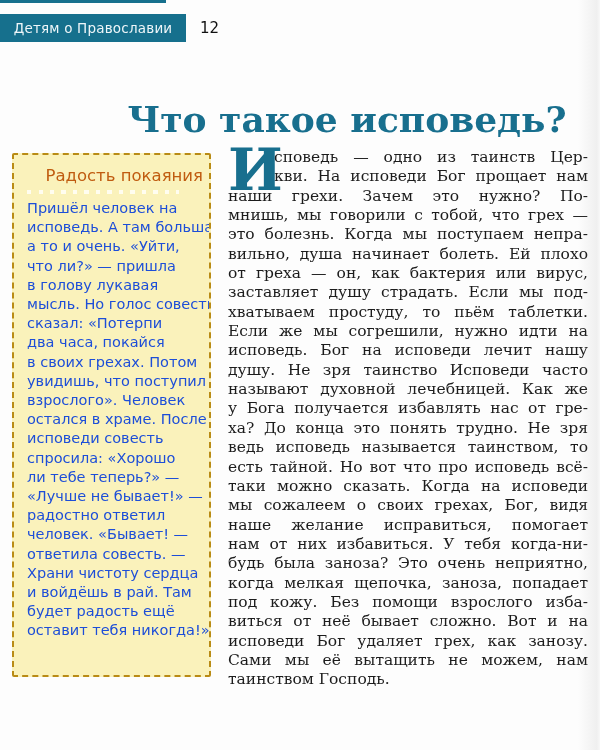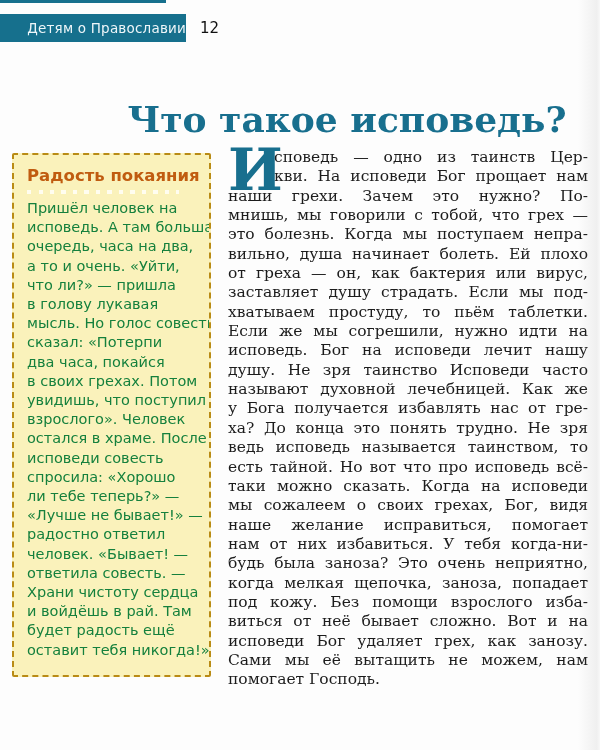--- a/index.html
+++ b/index.html
@@ -18,21 +18,21 @@
     background: linear-gradient(90deg, rgba(0,0,0,0) 0%, rgba(120,120,120,0.10) 85%, rgba(160,160,160,0.05) 100%);
     pointer-events:none;
   }
   .strip-top {
     position:absolute; left:0; top:0; width:166px; height:3px;
     background:#16708d;
   }
   .header-bar {
     position:absolute; left:0; top:14px; width:186px; height:28px;
     background:#16708d; color:#eef6f9;
-    font-size:13.5px; line-height:28px; text-align:right;
+    font-size:13.5px; line-height:28px; text-align:center;
     letter-spacing:0.2px;
   }
   .page-number {
     position:absolute; left:196px; top:14px; height:28px;
     line-height:28px; font-size:15px; font-weight:normal; color:#111;
     padding-left:4px;
   }
   .page-title {
     position:absolute; left:0; top:74px; width:600px;
     text-align:center;
@@ -43,30 +43,30 @@
     position:absolute; left:12px; top:153px;
     width:199px; height:524px;
     box-sizing:border-box;
     background:#faf2bb;
     border:2px dashed #b98b15;
     border-radius:2px;
     padding:11px 6px 0 13px;
     overflow:hidden;
   }
   .sidebar-title {
-    font-size:16.5px; font-weight:bold; color:#c05c10;
-    line-height:20px; white-space:nowrap;
+    font-size:16.5px; font-weight:normal; color:#c05c10;
+    line-height:20px; white-space:nowrap;text-align:right;
   }
   .sidebar-sep {
     margin-top:4px; margin-bottom:5px;
     width:152px; height:4px;
     background: repeating-linear-gradient(90deg, #fffdf0 0 4px, rgba(0,0,0,0) 4px 11.5px);
   }
   .sidebar-lines .sline {
-    font-size:14.5px; color:#15803d; line-height:19.2px;
+    font-size:14.5px; color:#1d4ed8; line-height:19.2px;
     white-space:nowrap;
   }
   .main-col {
     position:absolute; left:228px; top:148px; width:360px;
   }
   .drop-cap {
     position:absolute; left:0; top:-7px;
     font-family:"DejaVu Serif", serif;
     font-weight:bold; font-size:58px; line-height:1;
     color:#186f8e;
@@ -91,21 +91,20 @@
   <div class="page-number">12</div>
 
   <h1 class="page-title">Что такое исповедь?</h1>
 
   <div class="sidebar-box">
     <div class="sidebar-title">Радость покаяния</div>
     <div class="sidebar-sep"></div>
     <div class="sidebar-lines">
         <div class="sline">Пришёл человек на</div>
         <div class="sline">исповедь. А там большая</div>
-        <div class="sline">очередь, часа на два,</div>
         <div class="sline">а то и очень. «Уйти,</div>
         <div class="sline">что ли?» — пришла</div>
         <div class="sline">в голову лукавая</div>
         <div class="sline">мысль. Но голос совести</div>
         <div class="sline">сказал: «Потерпи</div>
         <div class="sline">два часа, покайся</div>
         <div class="sline">в своих грехах. Потом</div>
         <div class="sline">увидишь, что поступил</div>
         <div class="sline">взрослого». Человек</div>
         <div class="sline">остался в храме. После</div>
@@ -146,17 +145,17 @@
         <div class="tline">таки можно сказать. Когда на исповеди</div>
         <div class="tline">мы сожалеем о своих грехах, Бог, видя</div>
         <div class="tline">наше желание исправиться, помогает</div>
         <div class="tline">нам от них избавиться. У тебя когда-ни-</div>
         <div class="tline">будь была заноза? Это очень неприятно,</div>
         <div class="tline">когда мелкая щепочка, заноза, попадает</div>
         <div class="tline">под кожу. Без помощи взрослого изба-</div>
         <div class="tline">виться от неё бывает сложно. Вот и на</div>
         <div class="tline">исповеди Бог удаляет грех, как занозу.</div>
         <div class="tline">Сами мы её вытащить не можем, нам</div>
-        <div class="tline">помогает Господь.</div>
+        <div class="tline">таинством Господь.</div>
       </div>
   </div>
 
 </div>
 
 </body></html>

